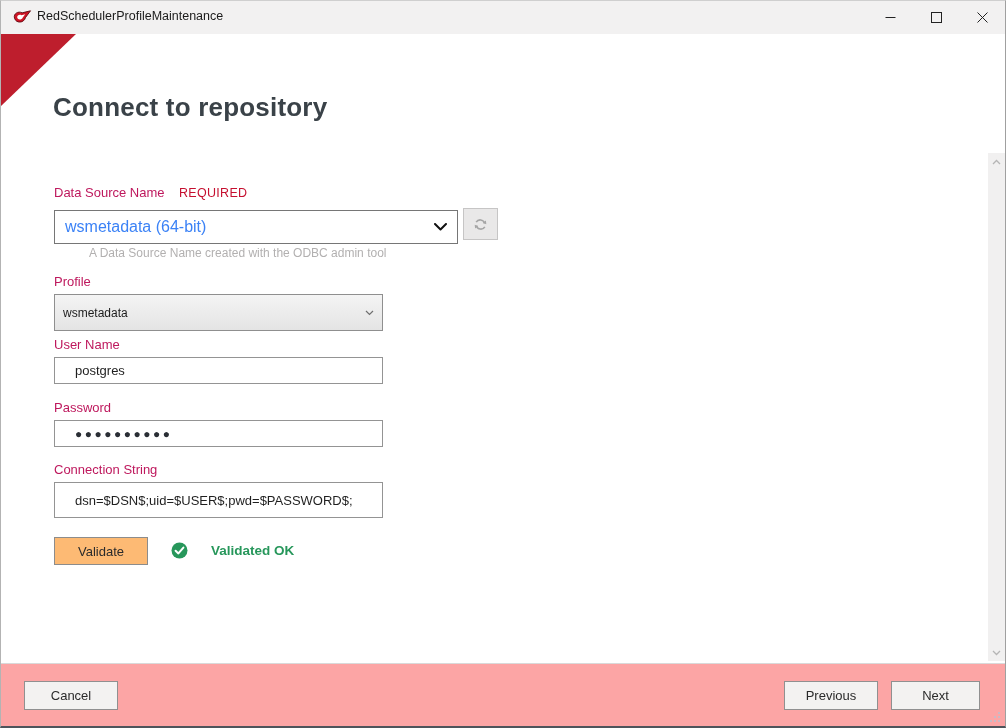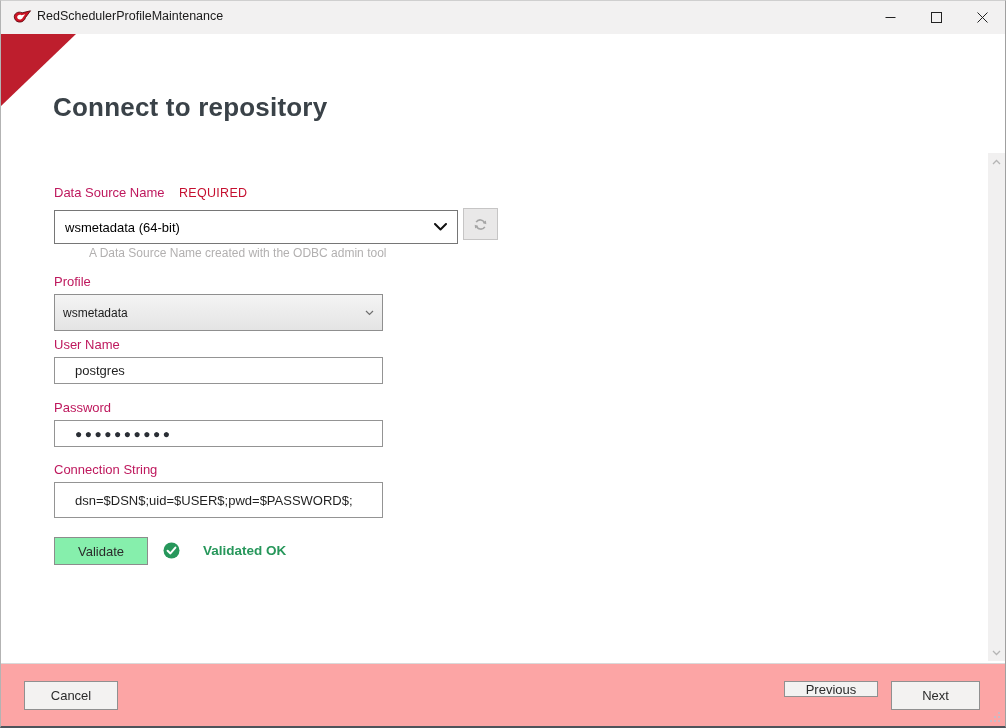--- a/index.html
+++ b/index.html
@@ -38,21 +38,21 @@
     font-size:26px; font-weight:700; color:#3a4248; letter-spacing:0.2px;
   }
 
   
   .label { position:absolute; font-size:13px; color:#be185d; }
   .required-badge { position:absolute; font-size:12.5px; color:#c50f2f; letter-spacing:0.3px; }
   .helper { position:absolute; font-size:12px; color:#b2b0b0;margin-left:35px; }
 
   .combo {
     position:absolute; background:#fff; border:1px solid #767676;
-    display:flex; align-items:center; padding:16px 10px; font-size:13px; color:#000000;
+    display:flex; align-items:center; padding:16px 10px; font-size:16px; color:#3b82f6;
     cursor:default;
   }
   .combo .combo-text { flex:1; }
   .combo .chev { display:flex; align-items:center; }
 
   .icon-btn {
     position:absolute; background:#e9e8e8; border:1px solid #c6c5c5;
     display:flex; align-items:center; justify-content:center; cursor:default;
   }
 
@@ -172,23 +172,23 @@
 
   <div class="label" style="left:53px; top:336px;">User Name</div>
   <input class="text-input" style="left: 53px; top: 356px; width: 329px; height: 27px;" type="text" value="postgres">
 
   <div class="label" style="left:53px; top:399px;">Password</div>
   <input class="text-input password-input" style="left: 53px; top: 419px; width: 329px; height: 27px;" type="text" value="●●●●●●●●●●">
 
   <div class="label" style="left:53px; top:461px;">Connection String</div>
   <input class="text-input" style="left: 53px; top: 481px; width: 329px; height: 36px;" type="text" value="dsn=$DSN$;uid=$USER$;pwd=$PASSWORD$;">
 
-  <div class="btn" style="left:53px; top:536px; width:94px; height:28px; background:#86efac; border-color:#8c8c8c;">Validate</div>
-
-  <div class="validated" style="left:162px; top:541px;gap:23px;">
+  <div class="btn" style="left:53px; top:536px; width:94px; height:28px; background:#fdba74; border-color:#8c8c8c;">Validate</div>
+
+  <div class="validated" style="left:170px; top:541px;gap:23px;">
     <svg width="17" height="17" viewBox="0 0 17 17">
       <circle cx="8.5" cy="8.5" r="8" fill="#27975b"></circle>
       <polyline points="4.6,8.8 7.4,11.4 12.4,5.6" fill="none" stroke="#fff" stroke-width="2" stroke-linecap="round" stroke-linejoin="round"></polyline>
     </svg>
     <span class="v-text">Validated OK</span>
   </div>
 
   <div class="scrollbar">
     <div class="scroll-arrow">
       <svg width="9" height="6" viewBox="0 0 9 6">
@@ -197,20 +197,20 @@
     </div>
     <div class="scroll-arrow">
       <svg width="9" height="6" viewBox="0 0 9 6">
         <polyline points="1,1 4.5,4.5 8,1" fill="none" stroke="#b5b5b5" stroke-width="1.3"></polyline>
       </svg>
     </div>
   </div>
 
   <div class="footer">
     <div class="btn" style="left:23px; top:17px; width:94px; height:29px;">Cancel</div>
-    <div class="btn" style="left:783px; top:17px; width:94px; height:16px;">Previous</div>
+    <div class="btn" style="left:783px; top:17px; width:94px; height:29px;">Previous</div>
     <div class="btn" style="left:890px; top:17px; width:89px; height:29px;">Next</div>
     <div class="grip">
         <i></i>
       </div>
   </div>
 
 </div>
 
 </body></html>

